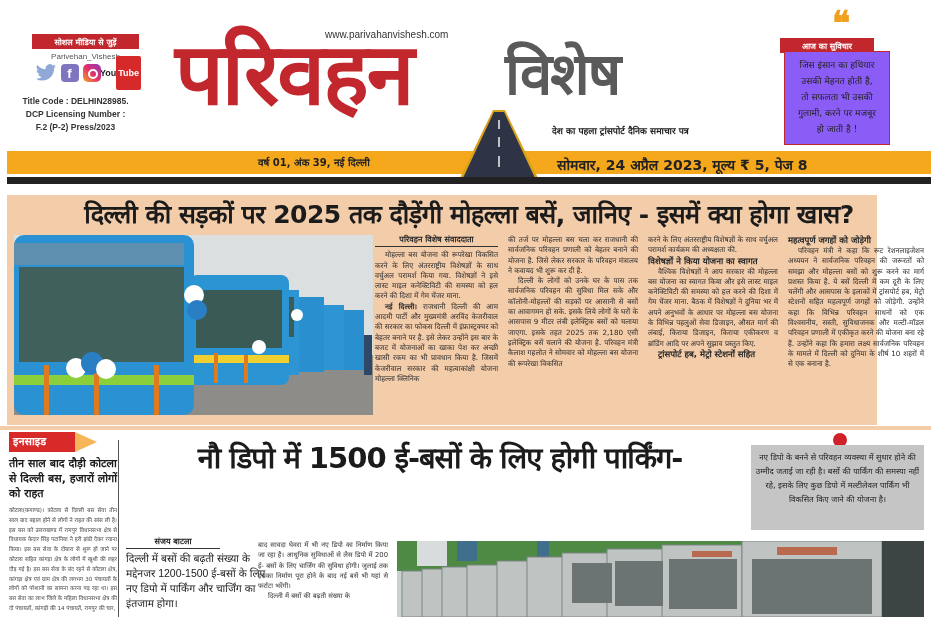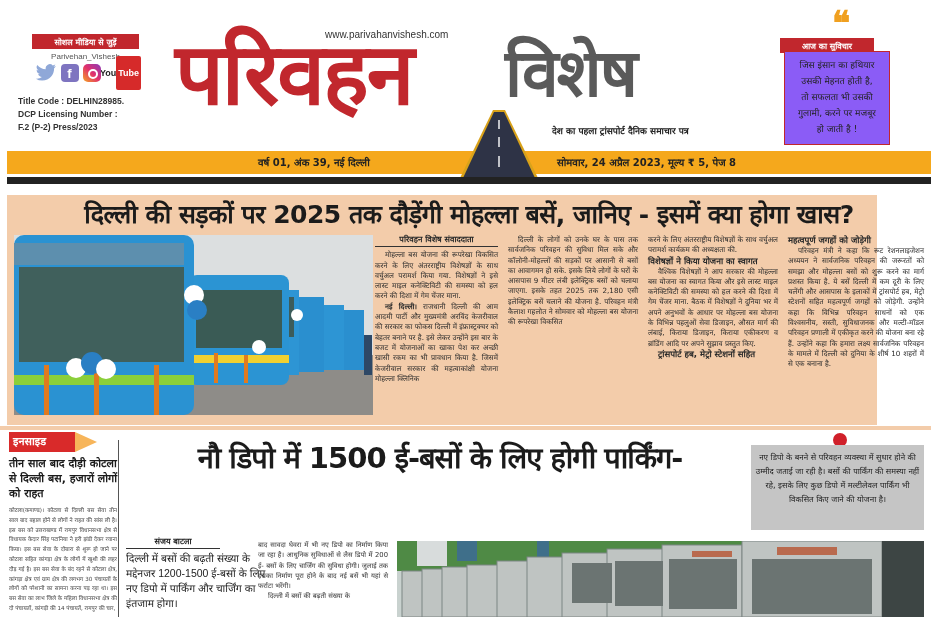--- a/index.html
+++ b/index.html
@@ -11,35 +11,35 @@
   .social { position: absolute; left: 18px; top: 30px; width: 135px; text-align: center; }
   .social-tag { display: inline-block; background: #c1272d; color: #fff; font-size: 8px; padding: 2px 22px; font-weight: bold; }
   .social-handle { font-size: 8px; color: #555; margin-top: 3px; font-family: "Liberation Sans", sans-serif; }
   .social-icons { display: flex; justify-content: center; align-items: center; gap: 4px; margin-top: 3px; }
   .si { width: 22px; height: 18px; display: flex; align-items: center; justify-content: center; }
   .si-fb { width: 18px; height: 18px; background: #7e74c0; border-radius: 4px; color: #fff; font-weight: bold; font-size: 13px; font-family: "Liberation Sans", sans-serif; }
   .si-ig { width: 18px; height: 18px; border-radius: 5px; background: linear-gradient(45deg, #f5a623, #e1306c, #8a3ab9); position: relative; }
   .si-ig::after { content: ""; position: absolute; left: 5px; top: 5px; width: 6px; height: 6px; border: 2px solid #fff; border-radius: 50%; }
   .si-yt { width: 32px; height: 14px; font-size: 9px; font-weight: bold; font-family: "Liberation Sans", sans-serif; color: #222; }
   .si-yt b { background: #d62a2a; color: #fff; padding: 12px 2px; border-radius: 2px; }
-  .title-code { position: absolute; left: 18px; top: 95px; width: 135px; text-align: left; font-size: 8.5px; font-weight: bold; color: #333; line-height: 13px; font-family: "Liberation Sans", sans-serif; }
+  .title-code { position: absolute; left: 8px; top: 95px; width: 135px; text-align: center; font-size: 8.5px; font-weight: bold; color: #333; line-height: 13px; font-family: "Liberation Sans", sans-serif; }
 
   .site-url { position: absolute; left: 325px; top: 29px; font-size: 10px; font-weight: normal; color: #333; font-family: "Liberation Sans", sans-serif; }
   .logo-main { position: absolute; left: 175px; top: 24px; font-size: 86px; font-weight: bold; color: #c1272d; line-height: 100px; letter-spacing: -2px; font-family: "DejaVu Sans", sans-serif; }
-  .logo-second { position: absolute; left: 505px; top: 24px; font-size: 66px; font-weight: bold; color: #5a5a5a; line-height: 100px; letter-spacing: -2px; font-family: "DejaVu Sans", sans-serif; }
+  .logo-second { position: absolute; left: 505px; top: 24px; font-size: 58px; font-weight: bold; color: #5a5a5a; line-height: 100px; letter-spacing: -2px; font-family: "DejaVu Sans", sans-serif; }
   .tagline { position: absolute; left: 552px; top: 124px; font-size: 9px; font-weight: bold; color: #222; }
 
   .quote-mark { position: absolute; left: 832px; top: 8px; font-size: 34px; color: #f0a020; font-weight: bold; line-height: 30px; font-family: "DejaVu Serif", serif; }
   .quote-tag { position: absolute; left: 780px; top: 38px; width: 94px; background: #c1272d; color: #fff; font-size: 8px; text-align: center; padding: 2px 0; font-weight: bold; }
   .quote-box { position: absolute; left: 784px; top: 51px; width: 106px; height: 94px; border: 1.5px solid #c1272d; background: #8b5cf6; font-size: 9px; text-align: center; line-height: 16px; padding-top: 5px; color: #222; }
 
   
   .band { position: absolute; left: 7px; top: 151px; width: 924px; height: 23px; background: #f5a81c; }
   .band-left { position: absolute; left: 258px; top: 155px; font-size: 10px; font-weight: bold; color: #222; }
-  .band-right { position: absolute; left: 557px; top: 155px; font-size: 10px; font-weight: bold; color: #222; }
+  .band-right { position: absolute; left: 557px; top: 155px; font-size: 14px; font-weight: bold; color: #222; }
   .band-black { position: absolute; left: 7px; top: 177px; width: 924px; height: 7px; background: #222; }
   .road { position: absolute; left: 460px; top: 110px; width: 78px; height: 68px; }
 
   
   .lead { position: absolute; left: 7px; top: 195px; width: 870px; height: 230px; background: #f3ccaa; }
   .lead-headline { position: absolute; left: 0; top: 0; width: 924px; text-align: center; font-size: 25px; font-weight: bold; color: #1b1b1b; line-height: 40px; letter-spacing: -0.5px; }
   .lead-photo { position: absolute; left: 7px; top: 40px; width: 359px; height: 180px; overflow: hidden; background: #cfd2d3; }
   .col { position: absolute; font-size: 7.2px; line-height: 10.3px; color: #2a2a2a; text-align: justify; }
   .col p { text-indent: 10px; }
   .byline { font-weight: bold; border-bottom: 1px solid #333; text-align: center; font-size: 8px; margin-bottom: 3px; padding-bottom: 1px; }
@@ -162,20 +162,21 @@
     </svg>
   </div>
 
   <div class="col" style="left:368px; top:40px; width:123px;">
     <div class="byline">परिवहन विशेष संवाददाता</div>
     <p>मोहल्ला बस योजना की रूपरेखा विकसित करने के लिए अंतरराष्ट्रीय विशेषज्ञों के साथ वर्चुअल परामर्श किया गया. विशेषज्ञों ने इसे लास्ट माइल कनेक्टिविटी की समस्या को हल करने की दिशा में गेम चेंजर माना.</p>
     <p><b>नई दिल्ली।</b> <span>राजधानी दिल्ली की आम आदमी पार्टी और मुख्यमंत्री अरविंद केजरीवाल की सरकार का फोकस दिल्ली में इंफ्रास्ट्रक्चर को बेहतर बनाने पर है. इसे लेकर उन्होंने इस बार के बजट में योजनाओं का खाका पेश कर अच्छी खासी रकम का भी प्रावधान किया है. जिसमें केजरीवाल सरकार की महत्वाकांक्षी योजना मोहल्ला क्लिनिक</span></p>
   </div>
 
   <div class="col" style="left:501px; top:40px; width:130px;">
+    <p style="text-indent:0">की तर्ज पर मोहल्ला बस चला कर राजधानी की सार्वजनिक परिवहन प्रणाली को बेहतर बनाने की योजना है. जिसे लेकर सरकार के परिवहन मंत्रालय ने कवायद भी शुरू कर दी है.</p>
     <p>दिल्ली के लोगों को उनके घर के पास तक सार्वजनिक परिवहन की सुविधा मिल सके और कॉलोनी-मोहल्लों की सड़कों पर आसानी से बसों का आवागमन हो सके. इसके लिये लोगों के घरों के आसपास 9 मीटर लंबी इलेक्ट्रिक बसों को चलाया जाएगा. इसके तहत 2025 तक 2,180 एसी इलेक्ट्रिक बसें चलाने की योजना है. परिवहन मंत्री कैलाश गहलोत ने सोमवार को मोहल्ला बस योजना की रूपरेखा विकसित</p>
   </div>
 
   <div class="col" style="left:641px; top:40px; width:130px;">
     <p style="text-indent:0">करने के लिए अंतरराष्ट्रीय विशेषज्ञों के साथ वर्चुअल परामर्श कार्यक्रम की अध्यक्षता की.</p>
     <div class="subhead">विशेषज्ञों ने किया योजना का स्वागत</div>
     <p>वैश्विक विशेषज्ञों ने आप सरकार की मोहल्ला बस योजना का स्वागत किया और इसे लास्ट माइल कनेक्टिविटी की समस्या को हल करने की दिशा में गेम चेंजर माना. बैठक में विशेषज्ञों ने दुनिया भर में अपने अनुभवों के आधार पर मोहल्ला बस योजना के विभिन्न पहलुओं सेवा डिजाइन, औसत मार्ग की लंबाई, किराया डिजाइन, किराया एकीकरण व ब्रांडिंग आदि पर अपने सुझाव प्रस्तुत किए.</p>
     <div class="subhead" style="text-indent:10px">ट्रांसपोर्ट हब, मेट्रो स्टेशनों सहित</div>
   </div>
 

